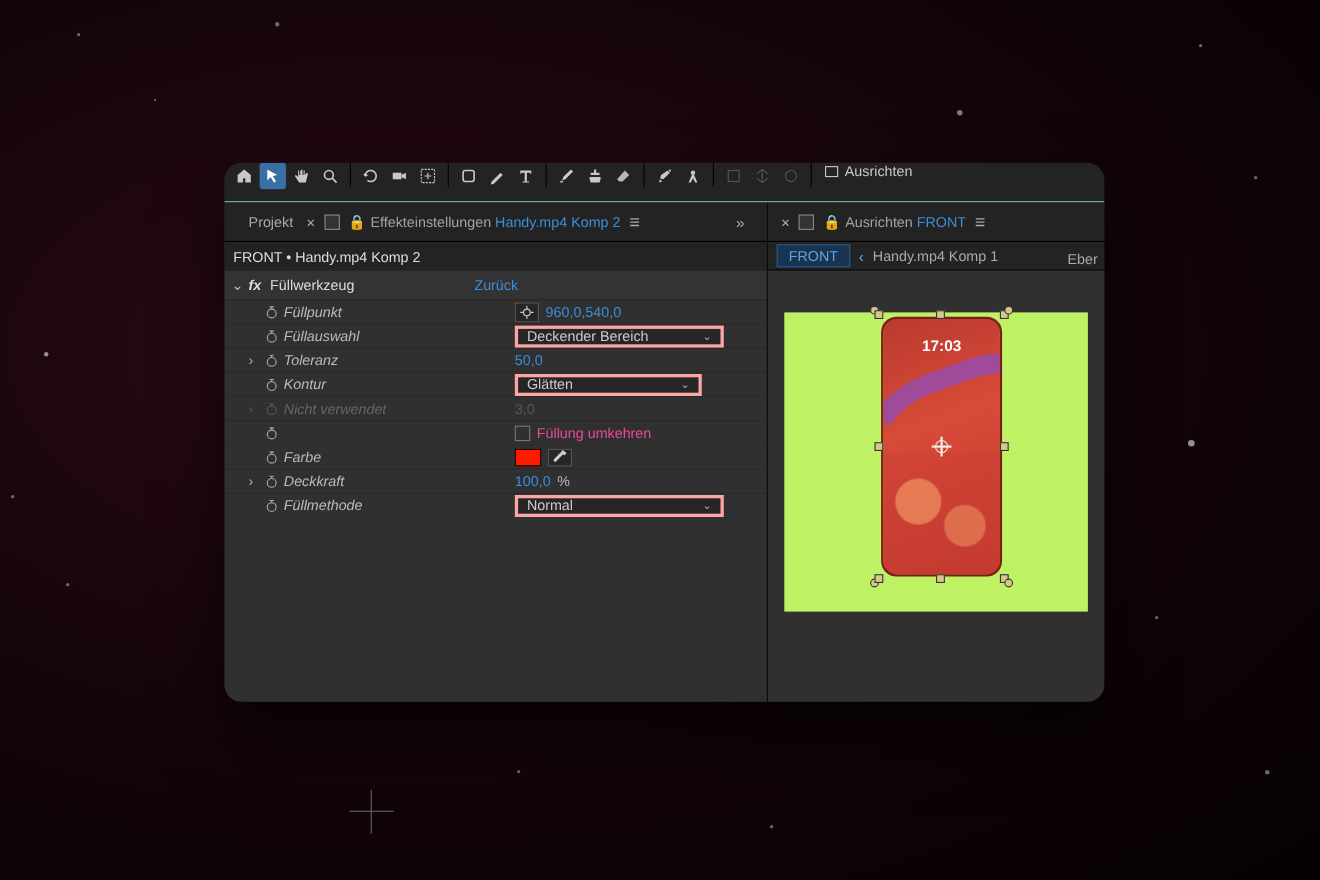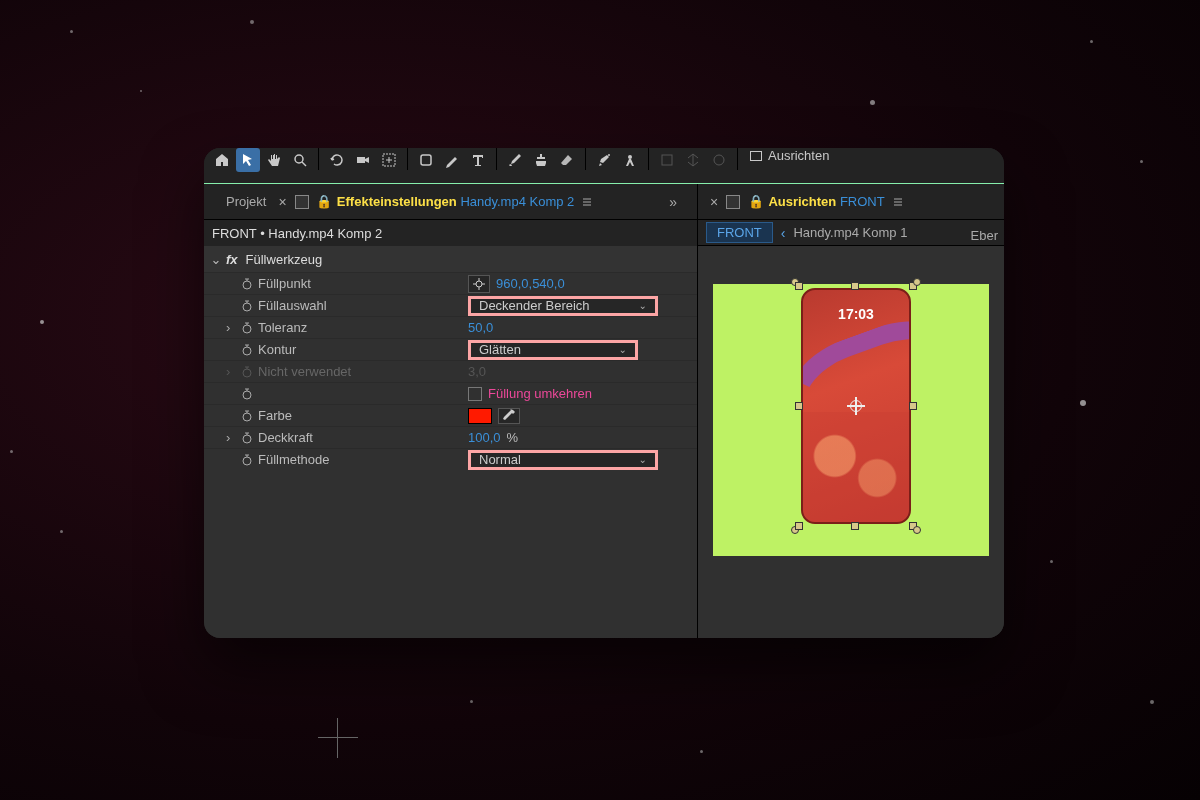--- a/index.html
+++ b/index.html
@@ -50,21 +50,21 @@
 
   .tabstrip {
     height:36px; background:#232323; display:flex; align-items:center;
     border-bottom:1px solid #000; padding:0 14px; position:relative;
   }
   .tab-label { color:#aaa; padding:0 8px; }
   .tab-close { color:#aaa; padding:0 4px; font-size:14px; }
   .pin-ico { width:14px; height:14px; border:1px solid #888; display:inline-block; margin:0 4px; background:#333; }
   .lock-ico { color:#aaa; font-size:13px; margin:0 4px; }
   .tab-active { color:#3a8fd8; }
-  .tab-second { color:#fde047;font-weight:bold; }
+  .tab-second { color:#a3a3a3; }
   .tab-menu { width:14px; height:14px; margin-left:6px; }
   .tab-menu svg { width:14px; height:14px; }
   .chev { margin-left:auto; color:#aaa; font-size:14px; padding:0 6px; }
 
   .breadcrumb { height:26px; display:flex; align-items:center; padding:0 8px; color:#ddd; background:#232323; }
 
   
   .fx-head {
     height:26px; display:flex; align-items:center; padding:0 6px;
     background:#333333;
@@ -79,21 +79,21 @@
   .prow {
     height:22px; display:flex; align-items:center; padding-left:22px;
     border-top:1px solid #2a2a2a;
   }
   .ind { width:14px; display:inline-flex; color:#aaa; }
   .stop {
     width:14px; height:14px; display:inline-flex; align-items:center; justify-content:center;
     color:#aaa;
   }
   .stop svg { width:12px; height:12px; }
-  .pname { color:#bbb; margin-left:4px; flex:0 0 210px; }
+  .pname { color:#bbb; margin-left:4px; flex:0 0 210px;font-style:italic; }
   .pname.dim { color:#666; }
   .pval { display:flex; align-items:center; gap:6px; }
   .link { color:#3a8fd8; }
   .pct { color:#bbb; }
   .point-btn {
     width:22px; height:18px; border:1px solid #555; background:#262626;
     display:flex; align-items:center; justify-content:center;
   }
   .point-btn svg { width:14px; height:14px; }
   .select {
@@ -328,20 +328,21 @@
         </span>
         <span class="chev">»</span>
       </div>
 
       <div class="breadcrumb">FRONT • Handy.mp4 Komp 2</div>
 
       <div class="fx-head">
         <span class="tw">⌄</span>
         <span class="fx-badge">fx</span>
         <span class="fx-name">Füllwerkzeug</span>
+        <span class="reset link">Zurück</span>
       </div>
 
       <div class="props">
 
         <div class="prow">
           <span class="ind"></span>
           <span class="stop">
               <svg viewBox="0 0 12 12" fill="none" stroke="#aaa">
                 <circle cx="6" cy="7" r="4"></circle>
                 <path d="M6 3V1M4 1h4"></path>

